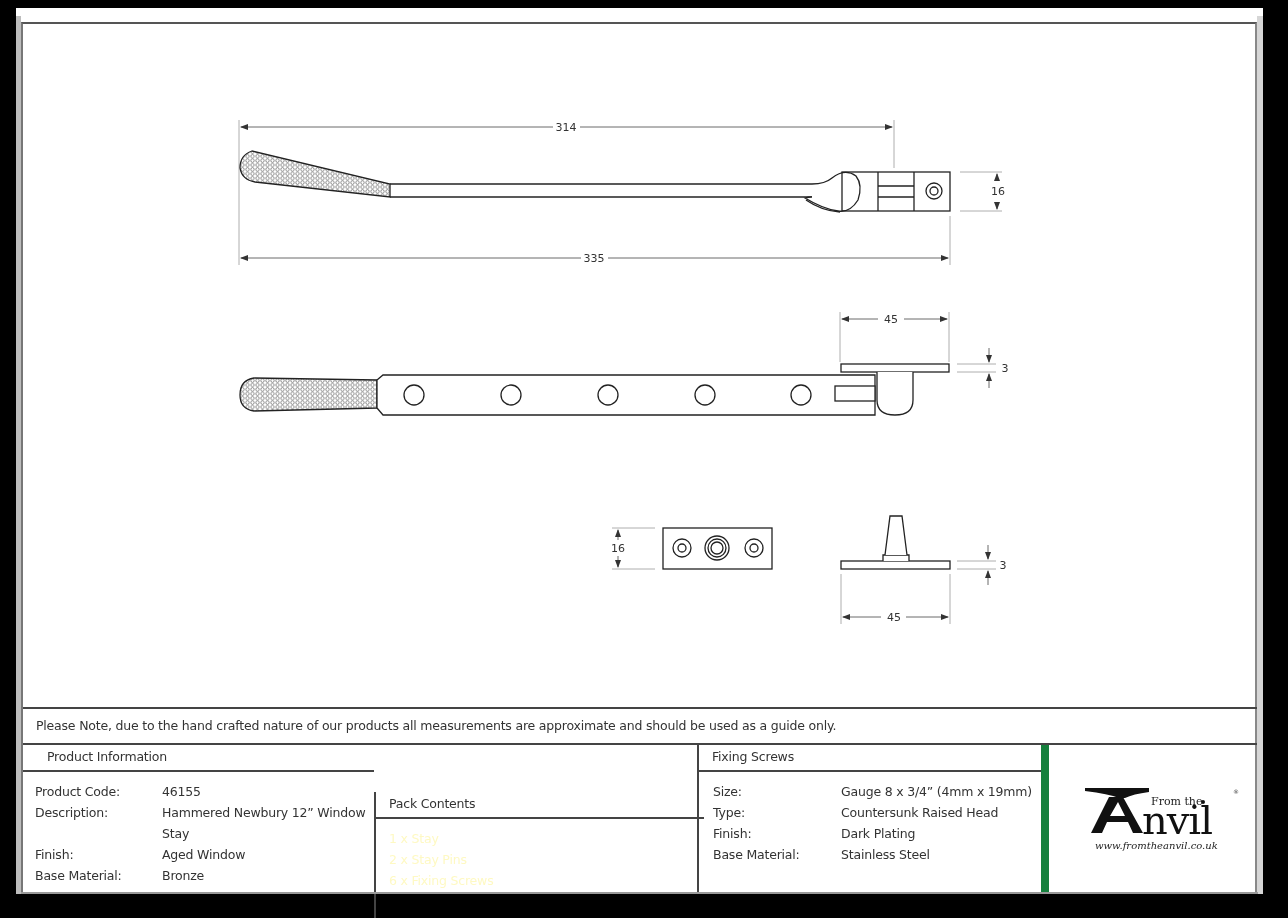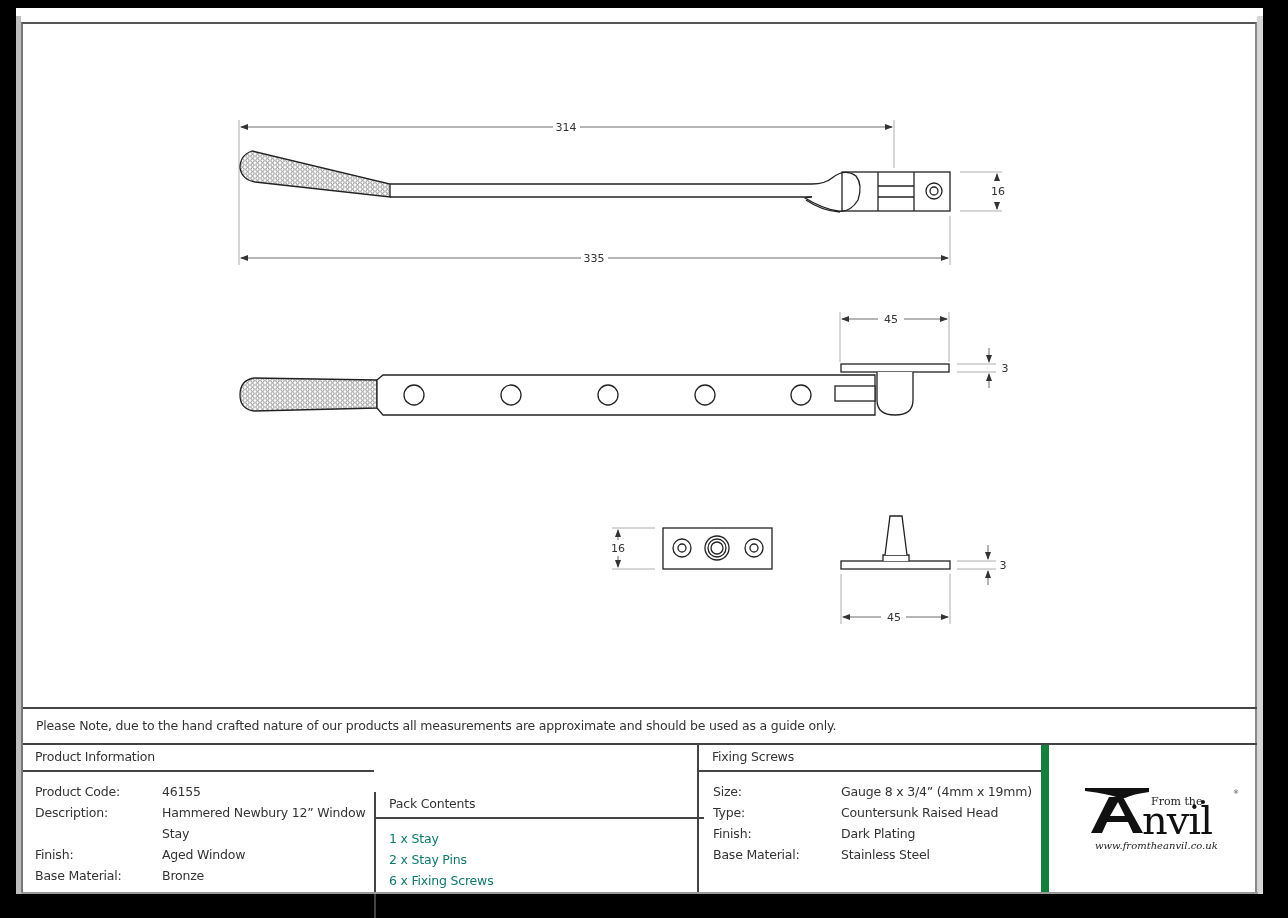--- a/index.html
+++ b/index.html
@@ -11,28 +11,28 @@
   svg.drawing { position:absolute; left:0; top:0; }
   .dimtext { font-family:"DejaVu Sans", sans-serif; font-size:11px; fill:#333; }
   .note-row { position:absolute; left:23px; top:707px; width:1234px; height:44px; border-top:2px solid #444; box-sizing:border-box; }
   .note-text { position:absolute; left:13px; top:9px; font-size:12.5px; color:#333; letter-spacing:-0.2px; white-space:nowrap; }
   .table { position:absolute; left:23px; top:743px; width:1234px; height:151px; border-top:2px solid #444; box-sizing:border-box; }
   .col { position:absolute; top:0; height:149px; box-sizing:border-box; }
   .col.c1 { left:0; width:351px; }
   .col.c2 { left:351px; width:330px; border-left:2px solid #444;margin-top:47px; }
   .col.c3 { left:674px; width:344px; border-left:2px solid #444; }
   .col.c4 { left:1018px; width:216px; border-left:8px solid #15803d; }
-  .col-head { height:25px; border-bottom:2px solid #444; font-size:12.5px; color:#333; padding-left:12px; line-height:24px; letter-spacing:-0.2px; }
+  .col-head { height:25px; border-bottom:2px solid #444; font-size:12.5px; color:#333; padding-left:24px; line-height:24px; letter-spacing:-0.2px; }
   .col.c2 .col-head, .col.c3 .col-head { padding-left:13px; }
   .rows { padding-top:9px; }
   .kv { display:flex; font-size:12.5px; color:#333; line-height:21px; letter-spacing:-0.2px;gap:20px; }
   .kv .k { width:107px; padding-left:12px; flex-shrink:0; }
   .col.c3 .kv .k { width:108px; padding-left:14px; }
   .kv .v { flex:1; padding-right:3px; }
-  .item { font-size:12.5px; color:#0f766e; line-height:21px; padding-left:13px; letter-spacing:-0.2px; }
+  .item { font-size:12.5px; color:#fef9c3; line-height:21px; padding-left:13px; letter-spacing:-0.2px; }
   .bottom-line { position:absolute; left:21px; top:892px; width:1237px; height:2px; background:#999; }
 </style>
 </head>
 <body>
 
 <div class="page"></div>
 <div class="frame-shadow-l"></div>
 <div class="frame-shadow-r"></div>
 <div class="frame"></div>
 

